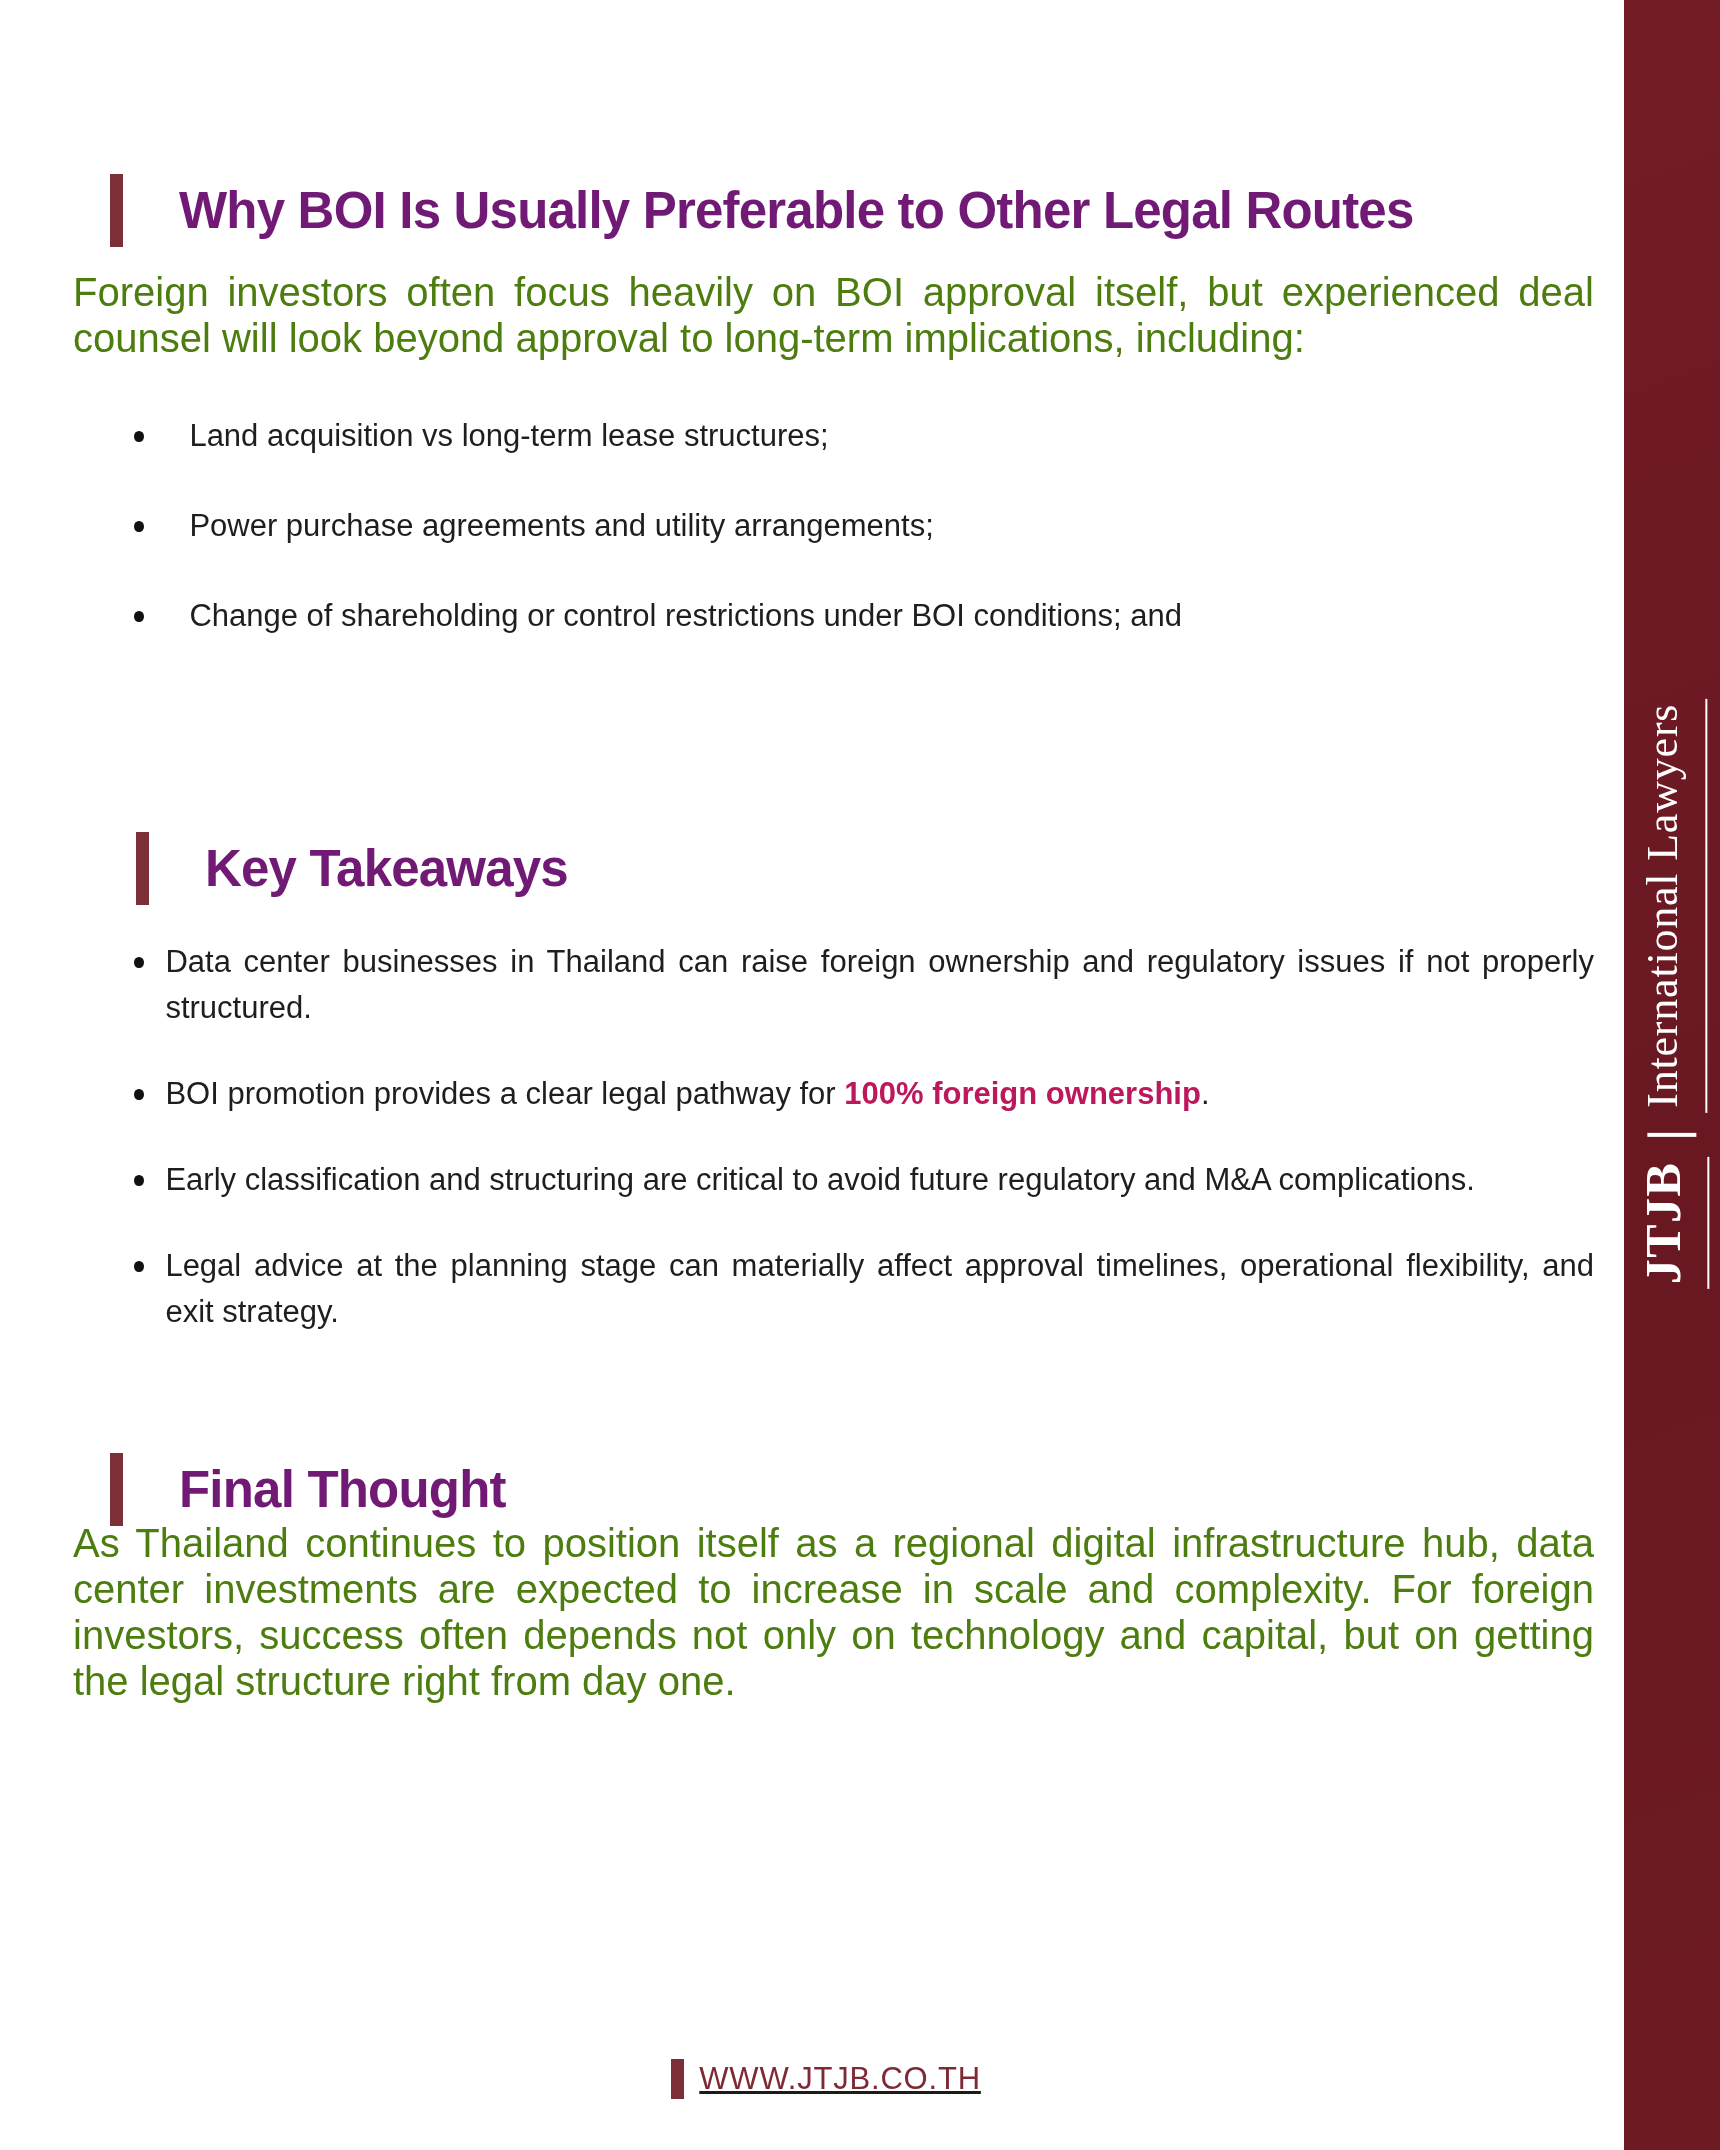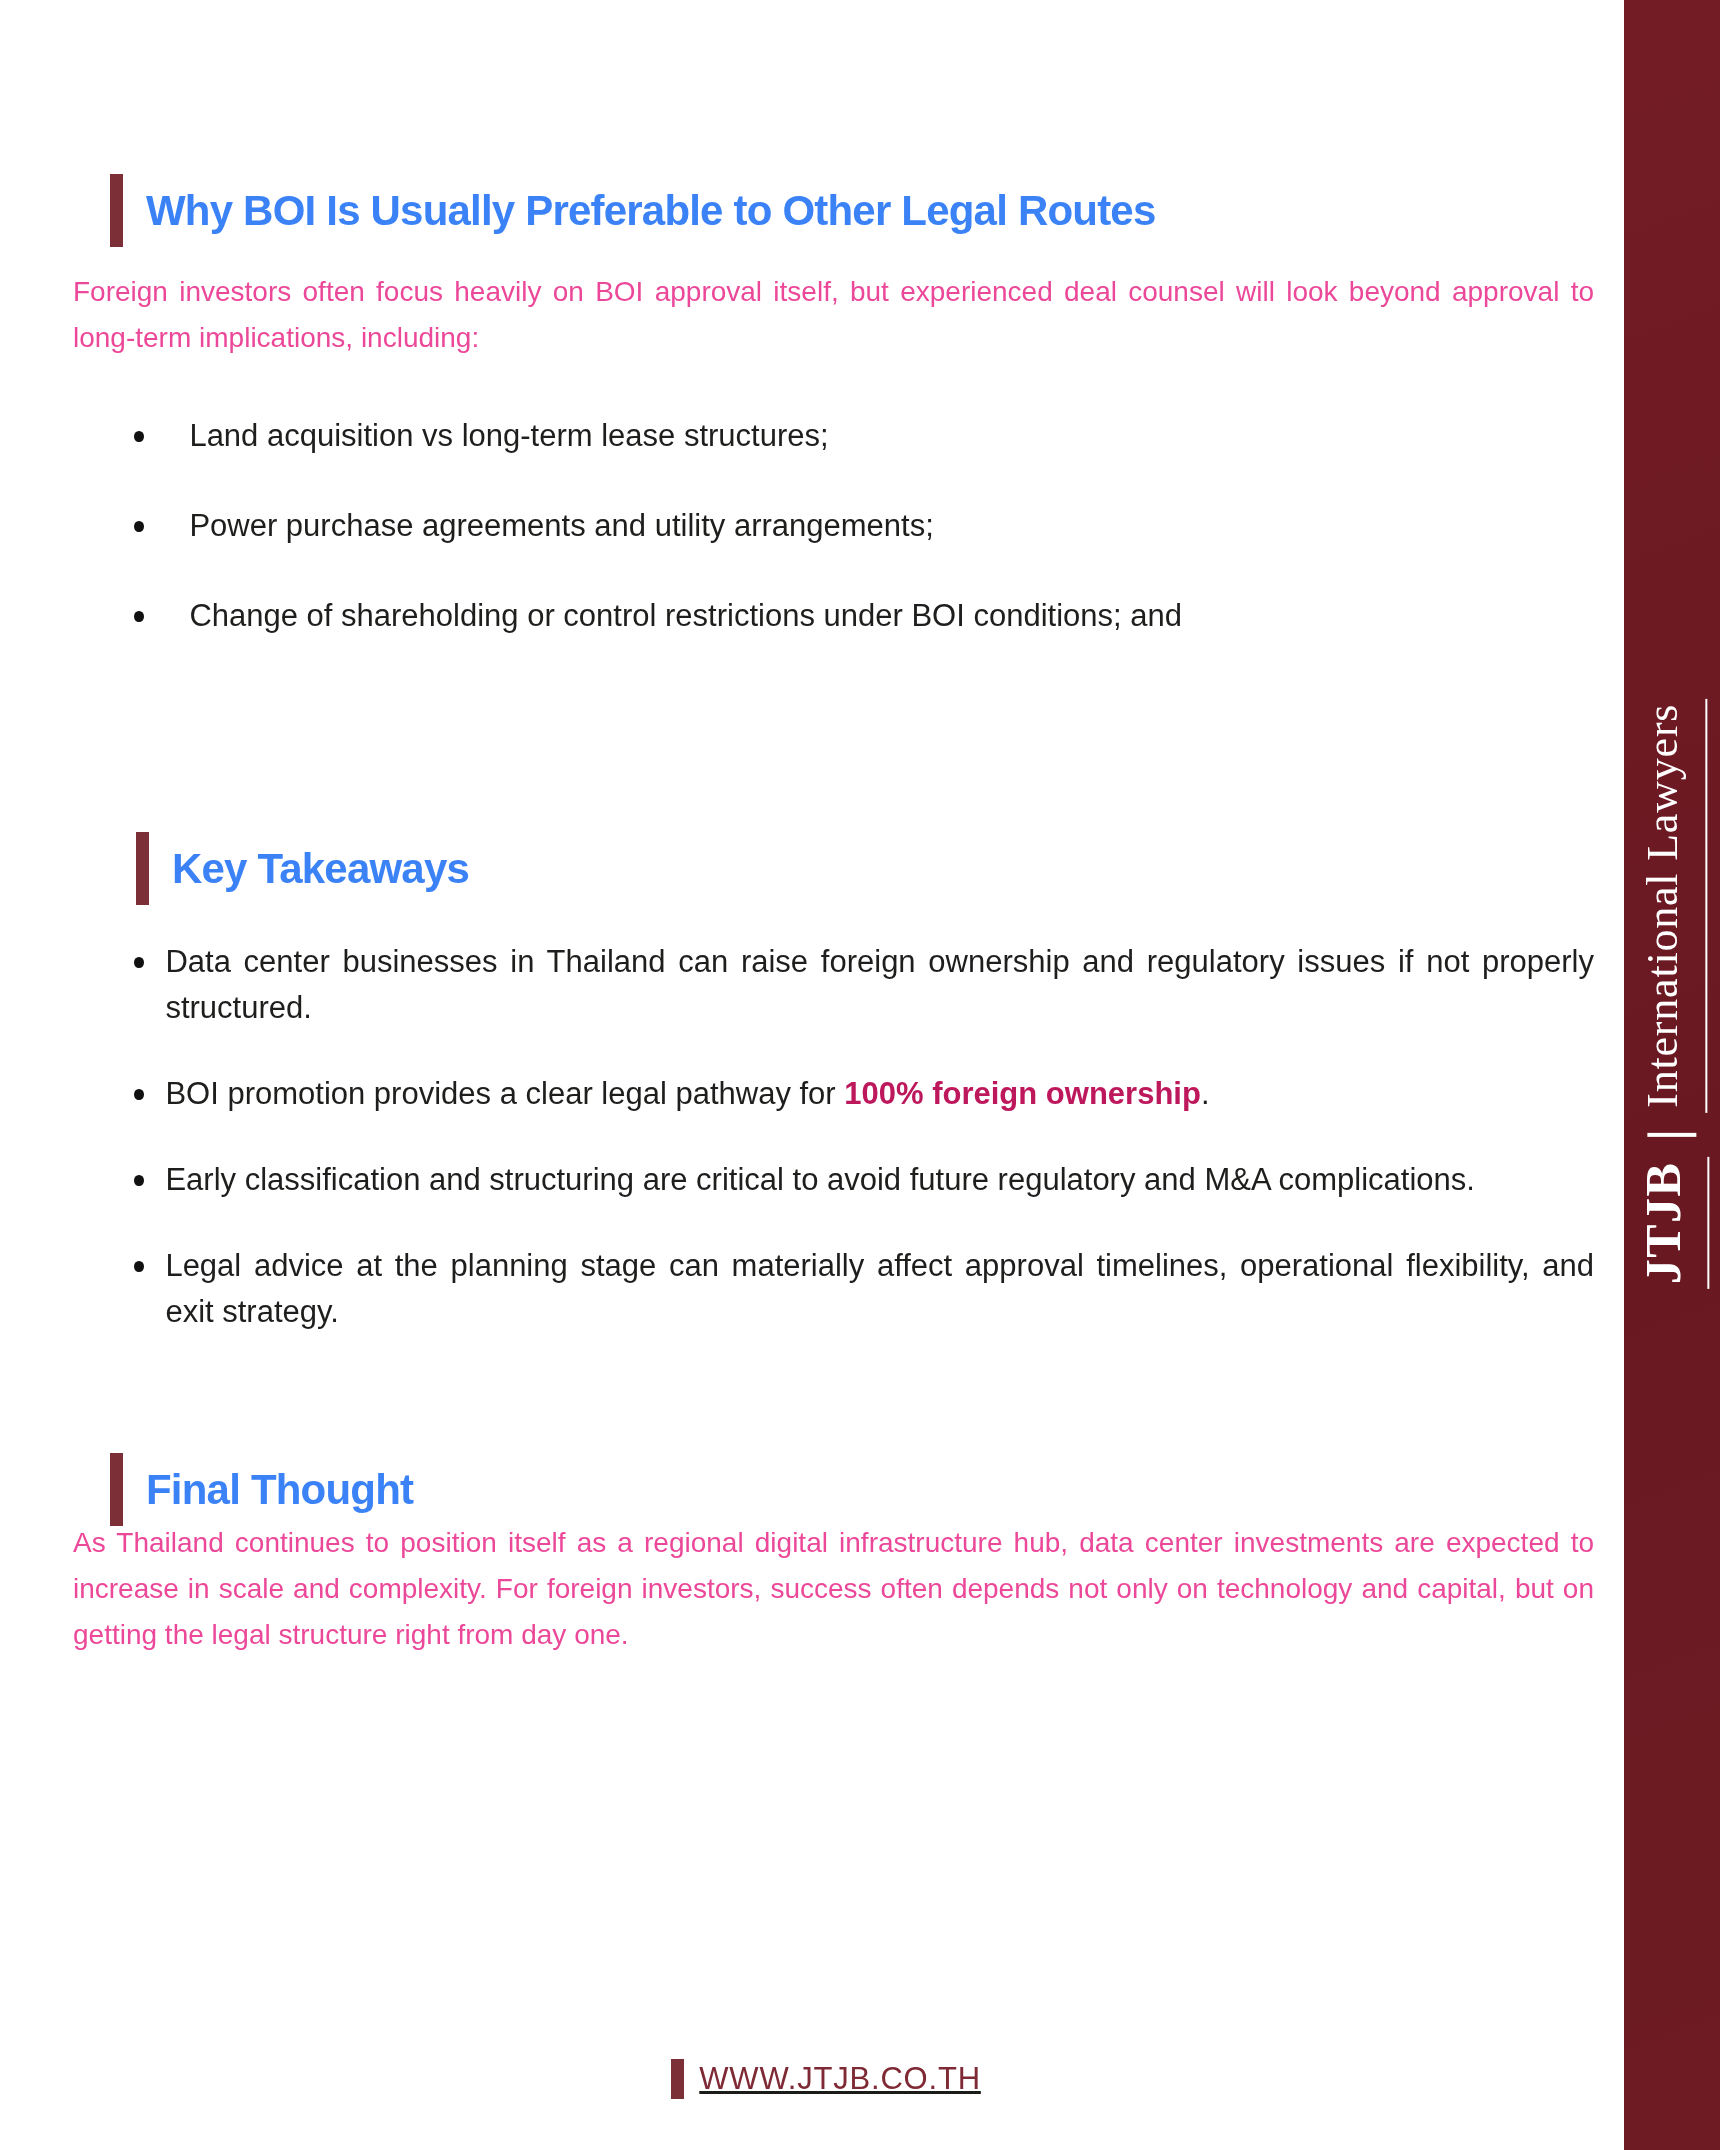--- a/index.html
+++ b/index.html
@@ -14,28 +14,29 @@
     width:1720px;height:2151px;
     background:#ffffff;
     overflow:hidden;
     font-family:"Liberation Sans", sans-serif;
     color:var(--textc);
   }
   
   .h-row{position:absolute;left:110px;display:flex;align-items:stretch;}
   .h-bar{width:13px;background:var(--accent);margin-right:23px;flex:none;}
   .h-text{
-    font-size:42px;font-weight:bold;line-height:73px;
-    letter-spacing:-0.8px;color:#3b82f6;white-space:nowrap;
+    font-size:51px;font-weight:bold;line-height:73px;
+    letter-spacing:-0.8px;color:#701a75;white-space:nowrap;
     font-family:"Liberation Sans", sans-serif;
+    margin-left:33px;
   }
   
   .copy{
     position:absolute;left:73px;width:1521px;
-    font-size:28px;line-height:46px;color:#ec4899;
+    font-size:40px;line-height:46px;color:#4d7c0f;
     text-align:justify;
   }
   ul.blist{position:absolute;left:73px;width:1521px;list-style:none;margin:0;padding:0;}
   ul.blist li{display:flex;align-items:flex-start;}
   ul.blist.gap117 li{margin-bottom:44px;gap:24px;}
   ul.blist.gap112 li{margin-bottom:40px;}
   .dot{
     width:10px;height:11.5px;border-radius:50%;
     background:#111;flex:none;
     margin:17.6px 21.4px 0 61px;

